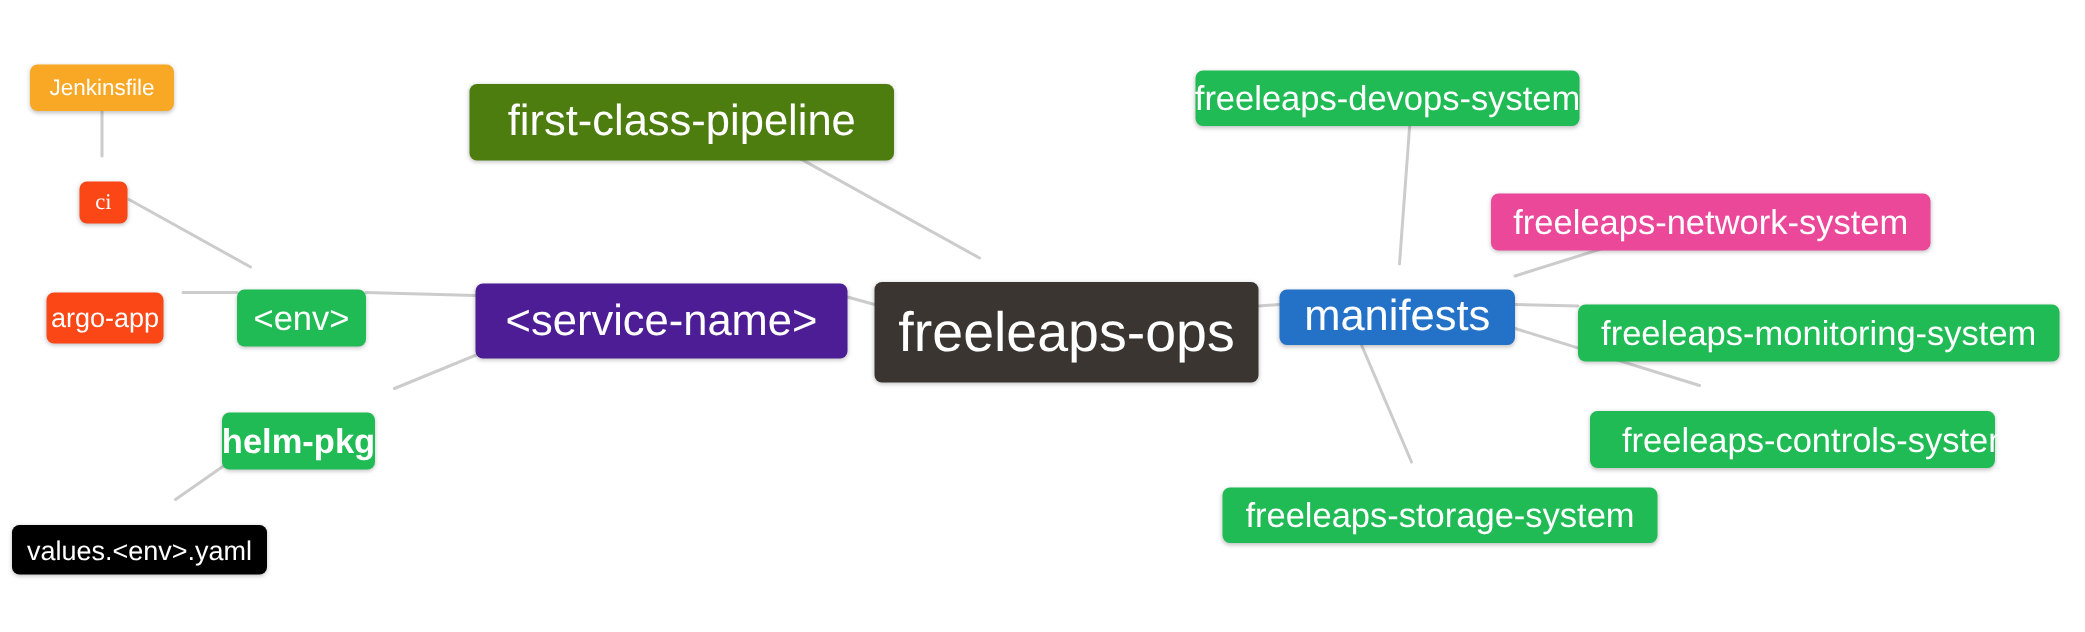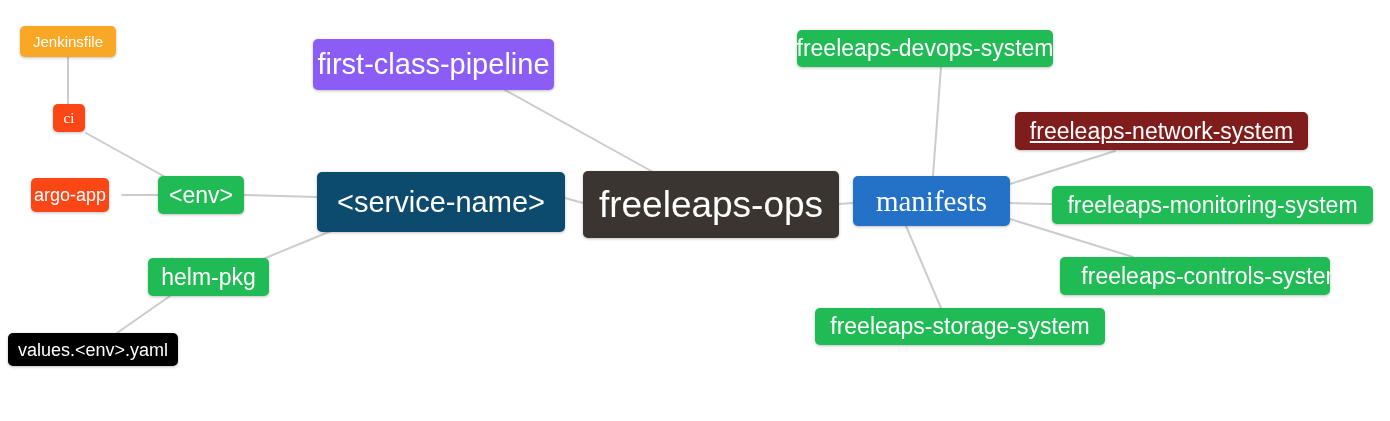--- a/index.html
+++ b/index.html
@@ -30,20 +30,21 @@
     display: flex;
     align-items: center;
     justify-content: center;
     color: #ffffff;
     border-radius: 5px;
     box-shadow: 0 1px 3px rgba(0,0,0,0.25);
     white-space: nowrap;
     line-height: 1;
     cursor: default;
     user-select: none;
+    margin-top: 17px;
   }
 </style>
 </head>
 <body>
 
 <div id="canvas">
   <svg id="edge-layer" xmlns="http://www.w3.org/2000/svg" viewBox="0 0 1390 421">
       <line x1="68" y1="57" x2="68" y2="104" stroke="#cccccc" stroke-width="2" stroke-linecap="round"></line>
       <line x1="86" y1="133" x2="167" y2="178" stroke="#cccccc" stroke-width="2" stroke-linecap="round"></line>
       <line x1="122" y1="195" x2="158" y2="195" stroke="#cccccc" stroke-width="2" stroke-linecap="round"></line>
@@ -57,25 +58,25 @@
       <line x1="1010" y1="184" x2="1115" y2="151" stroke="#cccccc" stroke-width="2" stroke-linecap="round"></line>
       <line x1="1010" y1="203" x2="1052" y2="204" stroke="#cccccc" stroke-width="2" stroke-linecap="round"></line>
       <line x1="1010" y1="219" x2="1133" y2="257" stroke="#cccccc" stroke-width="2" stroke-linecap="round"></line>
       <line x1="906" y1="226" x2="941" y2="308" stroke="#cccccc" stroke-width="2" stroke-linecap="round"></line>
     </svg>
   <div id="node-layer">
       <div class="node" style="left: 20px; top: 26px; width: 96px; height: 31px; font-size: 15px; background: rgb(249, 168, 37);">Jenkinsfile</div>
       <div class="node" style="left: 53px; top: 104px; width: 32px; height: 28px; font-size: 15px; background: rgb(251, 70, 22); font-family: Liberation Serif, serif;">ci</div>
       <div class="node" style="left: 31px; top: 178px; width: 78px; height: 34px; font-size: 18px; background: rgb(251, 70, 22);">argo-app</div>
       <div class="node" style="left: 158px; top: 176px; width: 86px; height: 38px; font-size: 23px; background: rgb(33, 187, 86);">&lt;env&gt;</div>
-      <div class="node" style="left: 148px; top: 258px; width: 121px; height: 38px; font-size: 23px; background: rgb(33, 187, 86);">helm-pkg</div>
+      <div class="node" style="left: 148px; top: 258px; width: 102px; height: 38px; font-size: 23px; background: rgb(33, 187, 86); font-weight: bold;">helm-pkg</div>
       <div class="node" style="left: 8px; top: 333px; width: 170px; height: 33px; font-size: 18px; background: #000000;">values.&lt;env&gt;.yaml</div>
-      <div class="node" style="left: 313px; top: 39px; width: 241px; height: 51px; font-size: 29px; background: #8b5cf6; text-align: right;">first-class-pipeline</div>
-      <div class="node" style="left: 317px; top: 172px; width: 248px; height: 60px; font-size: 29px; background: #0c4a6e;">&lt;service-name&gt;</div>
+      <div class="node" style="left: 313px; top: 39px; width: 283px; height: 51px; font-size: 29px; background: #4d7c0f; text-align: right;">first-class-pipeline</div>
+      <div class="node" style="left: 317px; top: 172px; width: 248px; height: 50px; font-size: 29px; background: #4c1d95;">&lt;service-name&gt;</div>
       <div class="node" style="left: 583px; top: 171px; width: 256px; height: 67px; font-size: 37px; background: rgb(58, 53, 49);">freeleaps-ops</div>
-      <div class="node" style="left: 853px; top: 176px; width: 157px; height: 50px; font-size: 29px; background: rgb(36, 113, 200); font-family: Liberation Serif, serif;">manifests</div>
+      <div class="node" style="left: 853px; top: 176px; width: 157px; height: 37px; font-size: 29px; background: rgb(36, 113, 200);">manifests</div>
       <div class="node" style="left: 797px; top: 30px; width: 256px; height: 37px; font-size: 23px; background: rgb(33, 187, 86);">freeleaps-devops-system</div>
-      <div class="node" style="left: 1015px; top: 112px; width: 293px; height: 38px; font-size: 23px; background: #7f1d1d; text-decoration: underline;">freeleaps-network-system</div>
+      <div class="node" style="left: 994px; top: 112px; width: 293px; height: 38px; font-size: 23px; background: #ec4899;">freeleaps-network-system</div>
       <div class="node" style="left: 1052px; top: 186px; width: 321px; height: 38px; font-size: 23px; background: rgb(33, 187, 86);">freeleaps-monitoring-system</div>
       <div class="node" style="left: 1060px; top: 257px; width: 270px; height: 38px; font-size: 23px; background: rgb(33, 187, 86); padding-left: 36px;">freeleaps-controls-system</div>
       <div class="node" style="left: 815px; top: 308px; width: 290px; height: 37px; font-size: 23px; background: rgb(33, 187, 86);">freeleaps-storage-system</div>
     </div>
 </div>
 
 </body></html>

